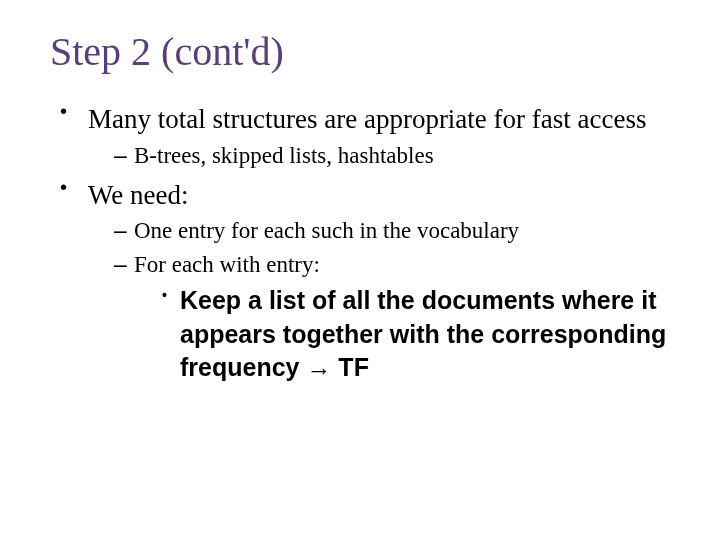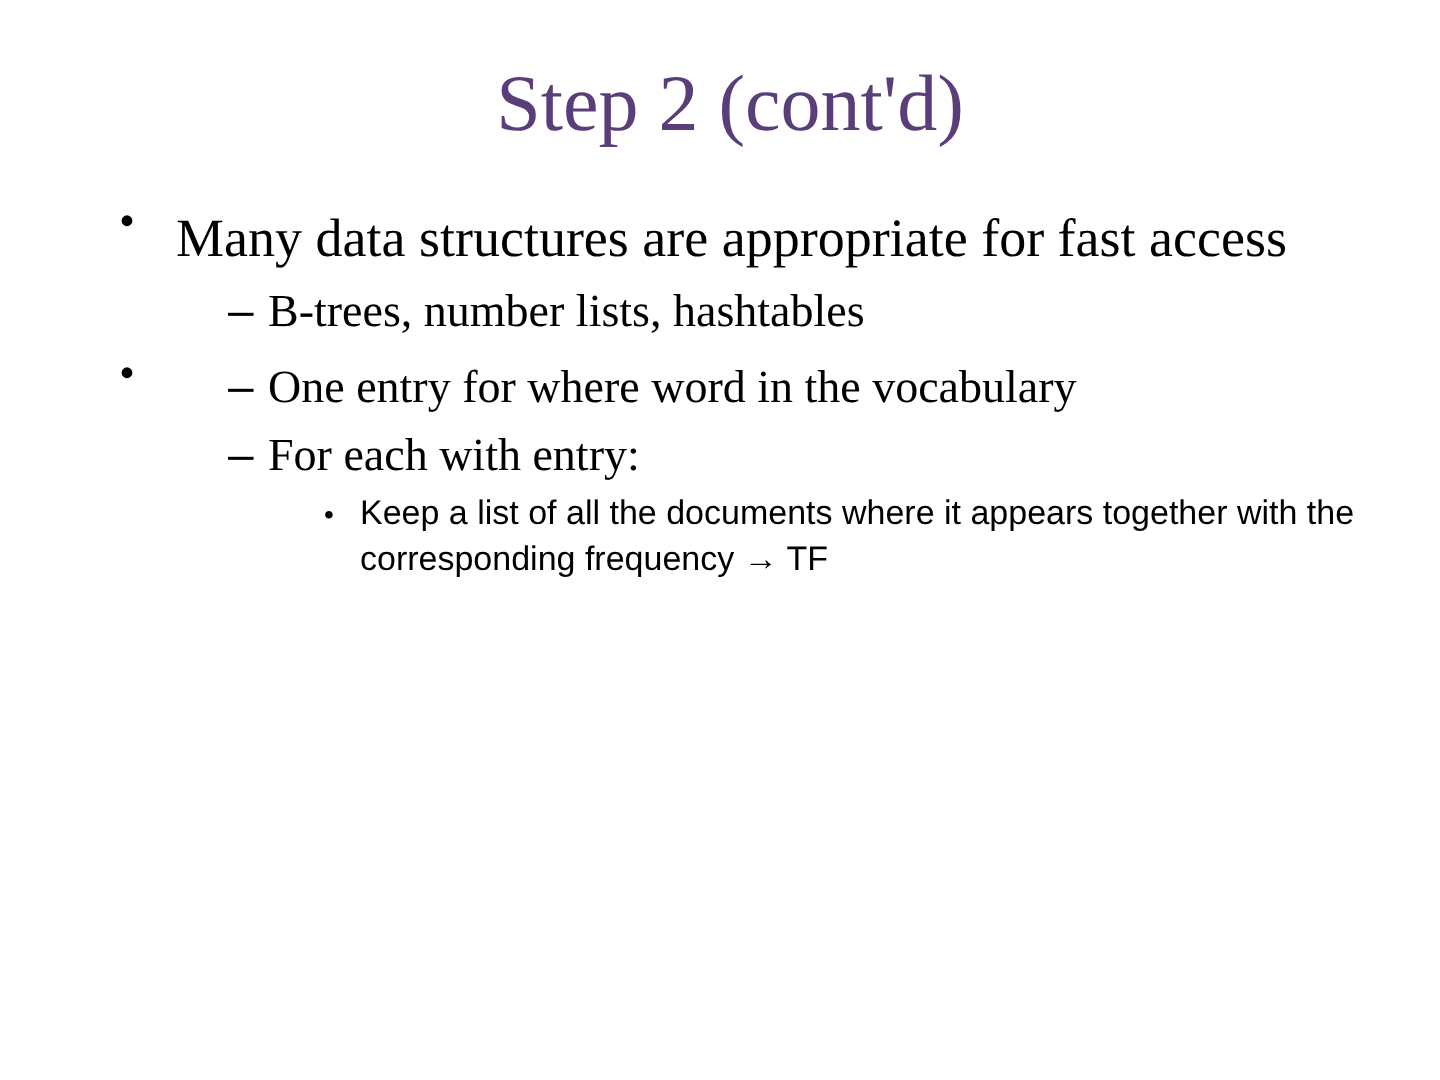--- a/index.html
+++ b/index.html
@@ -12,21 +12,21 @@
     color: #000000;
   }
   .slide {
     width: 720px;
     height: 540px;
     position: relative;
     box-sizing: border-box;
     padding: 20px 40px 20px 50px;
   }
   .title {
-    text-align: center;
+    text-align: left;
     font-size: 40px;
     color: #5a3e7a;
     font-weight: normal;
     margin: 8px 0 28px 0;
   }
   ul.level1 {
     list-style: none;
     padding-left: 10px;
     margin: 0;
   }
@@ -67,23 +67,24 @@
     font-family: Arial, sans-serif;
   }
   ul.level3 {
     list-style: none;
     padding-left: 28px;
     margin: 4px 0 6px 0;
   }
   ul.level3 > li {
     position: relative;
     padding-left: 18px;
-    font-size: 17px;
+    font-size: 25px;
     line-height: 1.3;
     margin-bottom: 4px;
+    font-weight: bold;
   }
   ul.level3 > li::before {
     content: "•";
     position: absolute;
     left: 0;
     top: 2px;
     font-size: 14px;
     font-family: Arial, sans-serif;
   }
   .arrow {
@@ -92,32 +93,33 @@
 </style>
 </head>
 <body>
 
 <div class="slide">
   <div class="title">Step 2 (cont'd)</div>
 
   <ul class="level1">
 
     <li>
-      <span>Many data structures are appropriate for fast access</span>
+      <span>Many total structures are appropriate for fast access</span>
       <ul class="level2">
         <li>
-          <span>B-trees, number lists, hashtables</span>
+          <span>B-trees, skipped lists, hashtables</span>
         </li>
       </ul>
     </li>
 
     <li>
+      <span>We need:</span>
       <ul class="level2">
         <li>
-          <span>One entry for where word in the vocabulary</span>
+          <span>One entry for each such in the vocabulary</span>
         </li>
         <li>
           <span>For each with entry:</span>
           <ul class="level3">
             <li>
               <span class="arrow">Keep a list of all the documents where it appears together with the corresponding frequency → TF</span>
             </li>
           </ul>
         </li>
       </ul>

